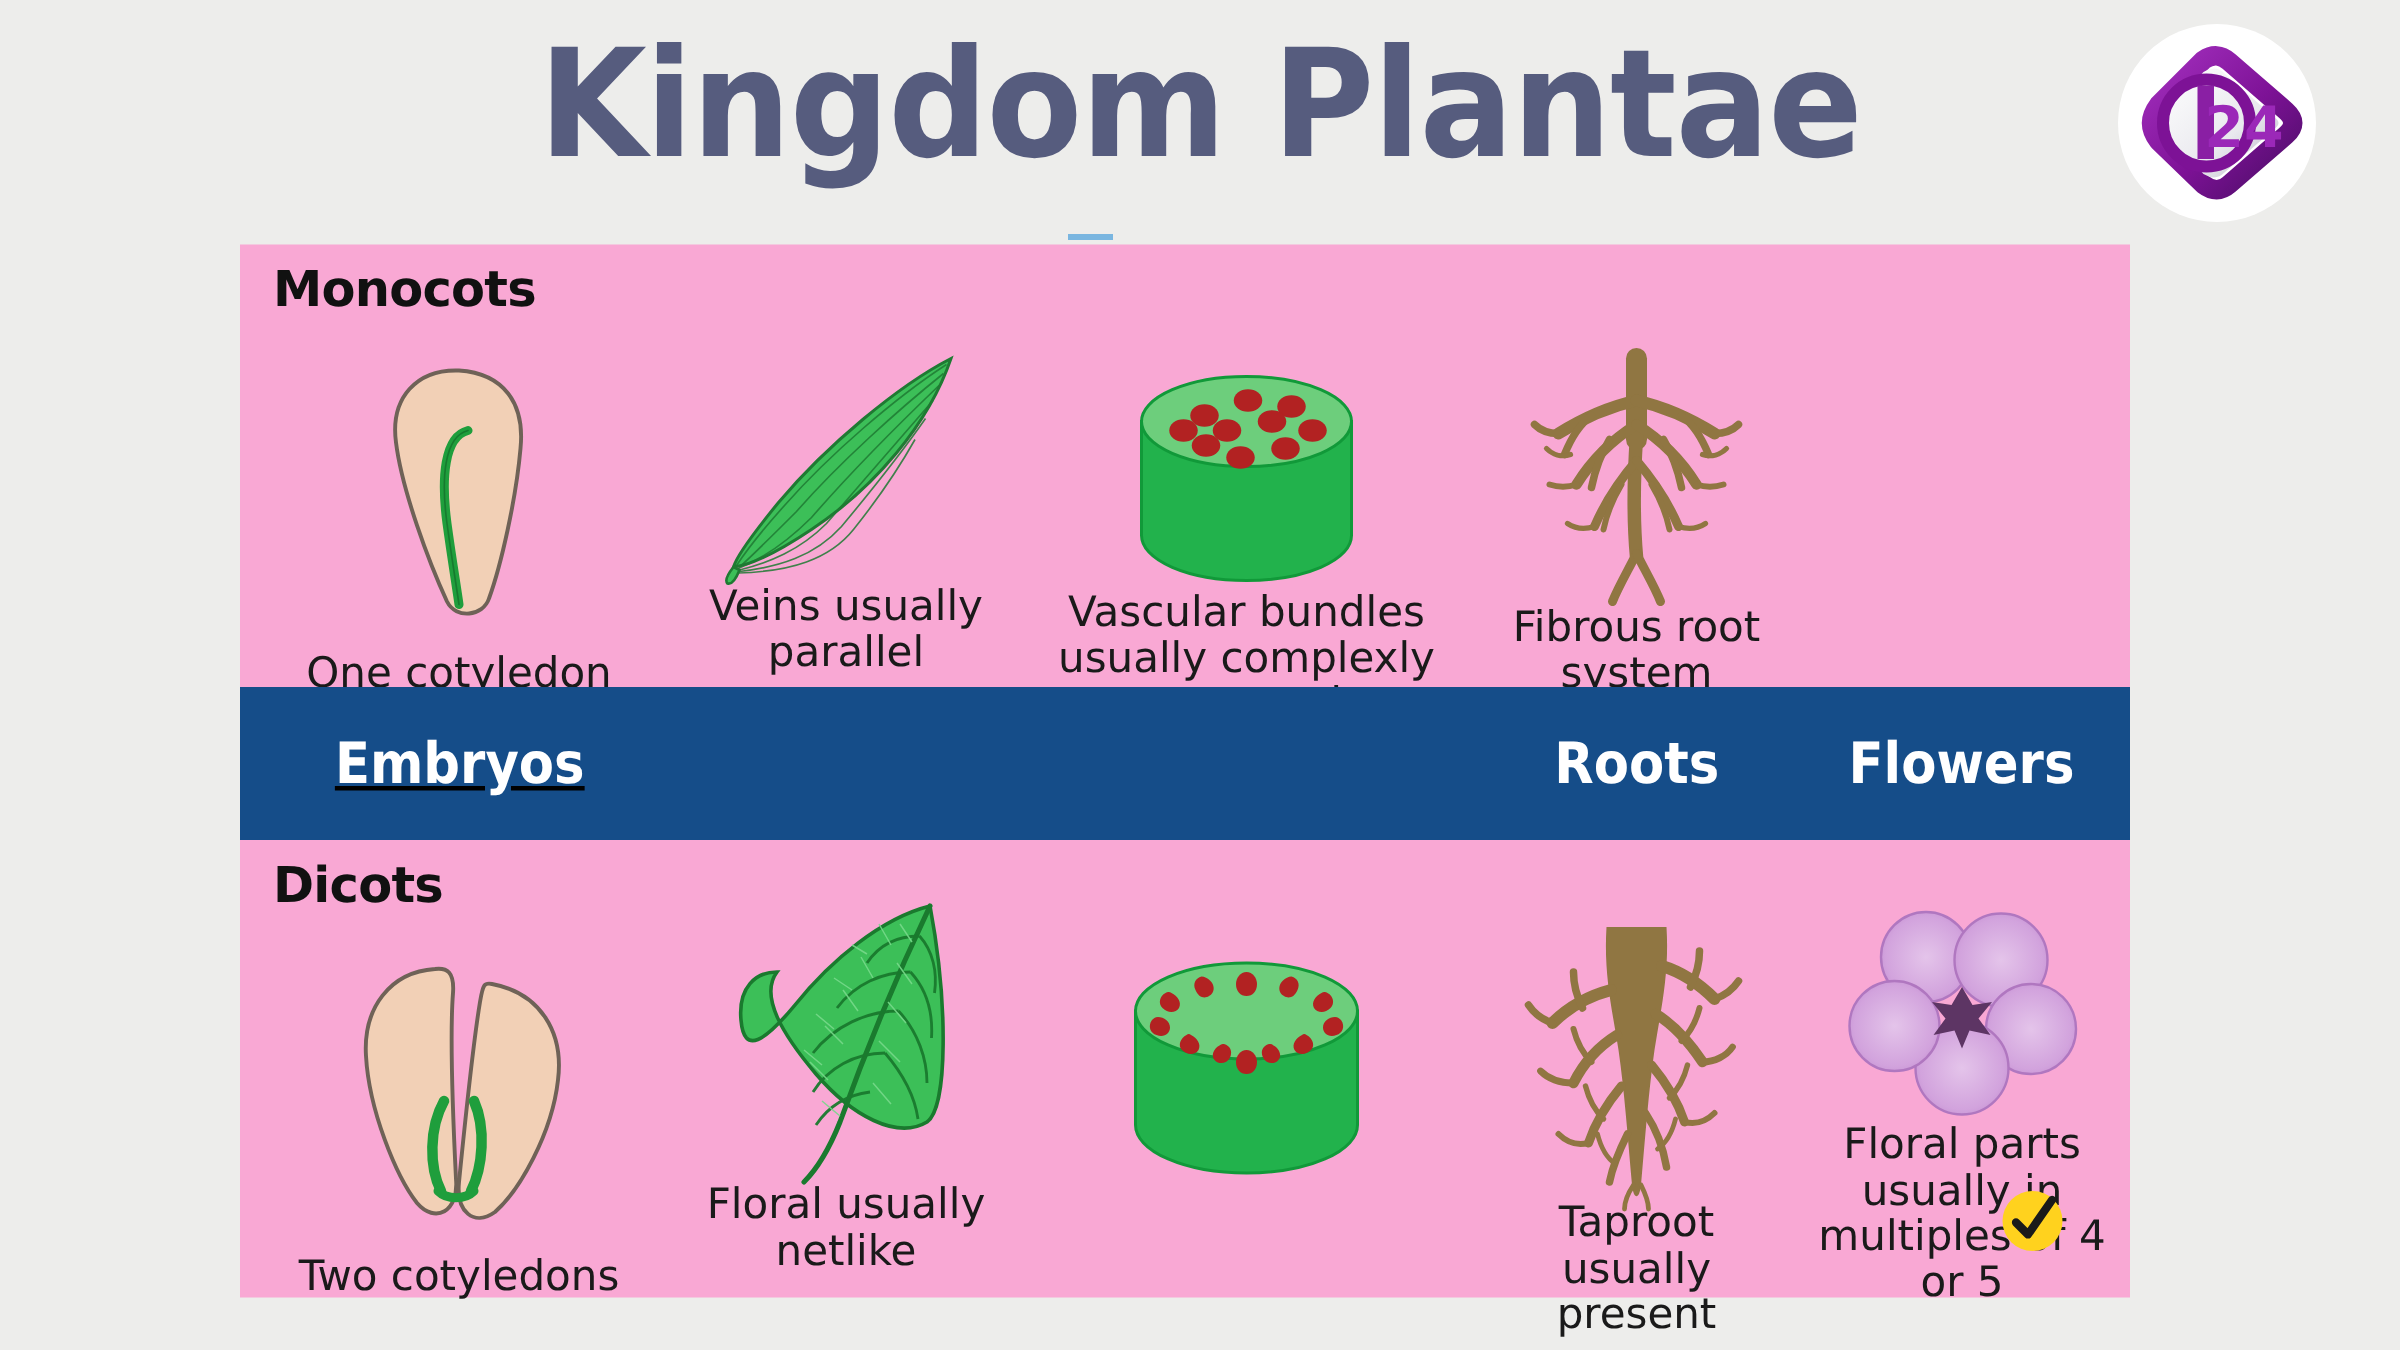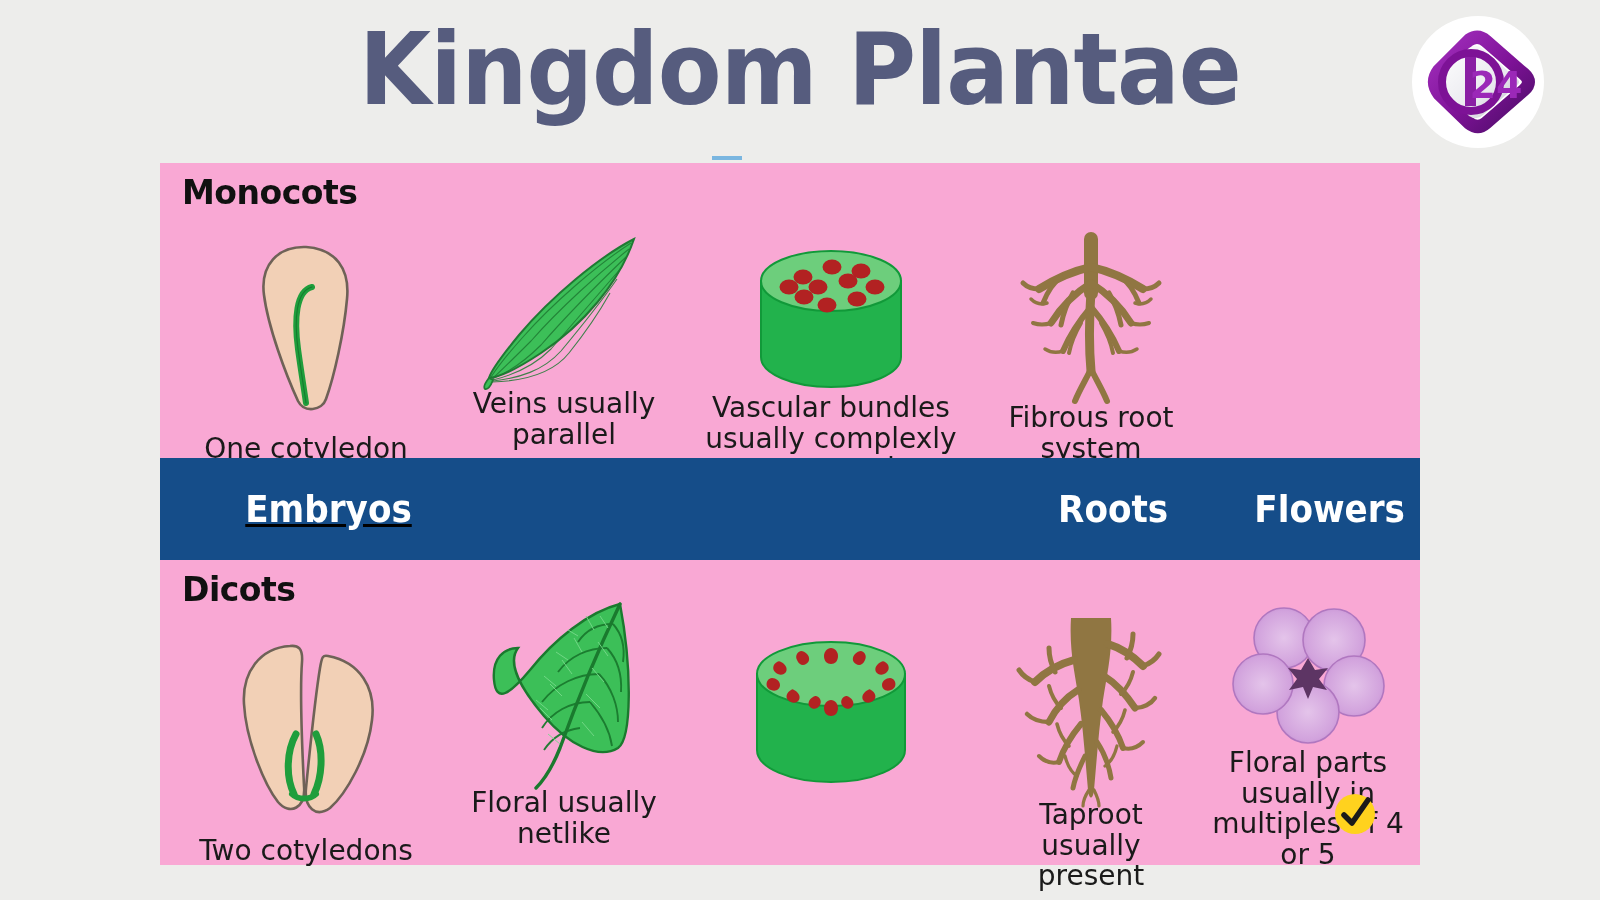--- a/index.html
+++ b/index.html
@@ -83,21 +83,20 @@
     background: #154d89;
   }
   .band-cell {
     position: absolute;
     top: 0;
     height: 102px;
     display: flex;
     align-items: center;
     justify-content: center;
     text-align: center;
-    margin-left: 22px;
   }
   .band-label {
     color: #ffffff;
     font-size: 38px;
     font-weight: bold;
     line-height: 1.02;
     transform: scaleX(0.9);
     letter-spacing: 0px;
   }
 

